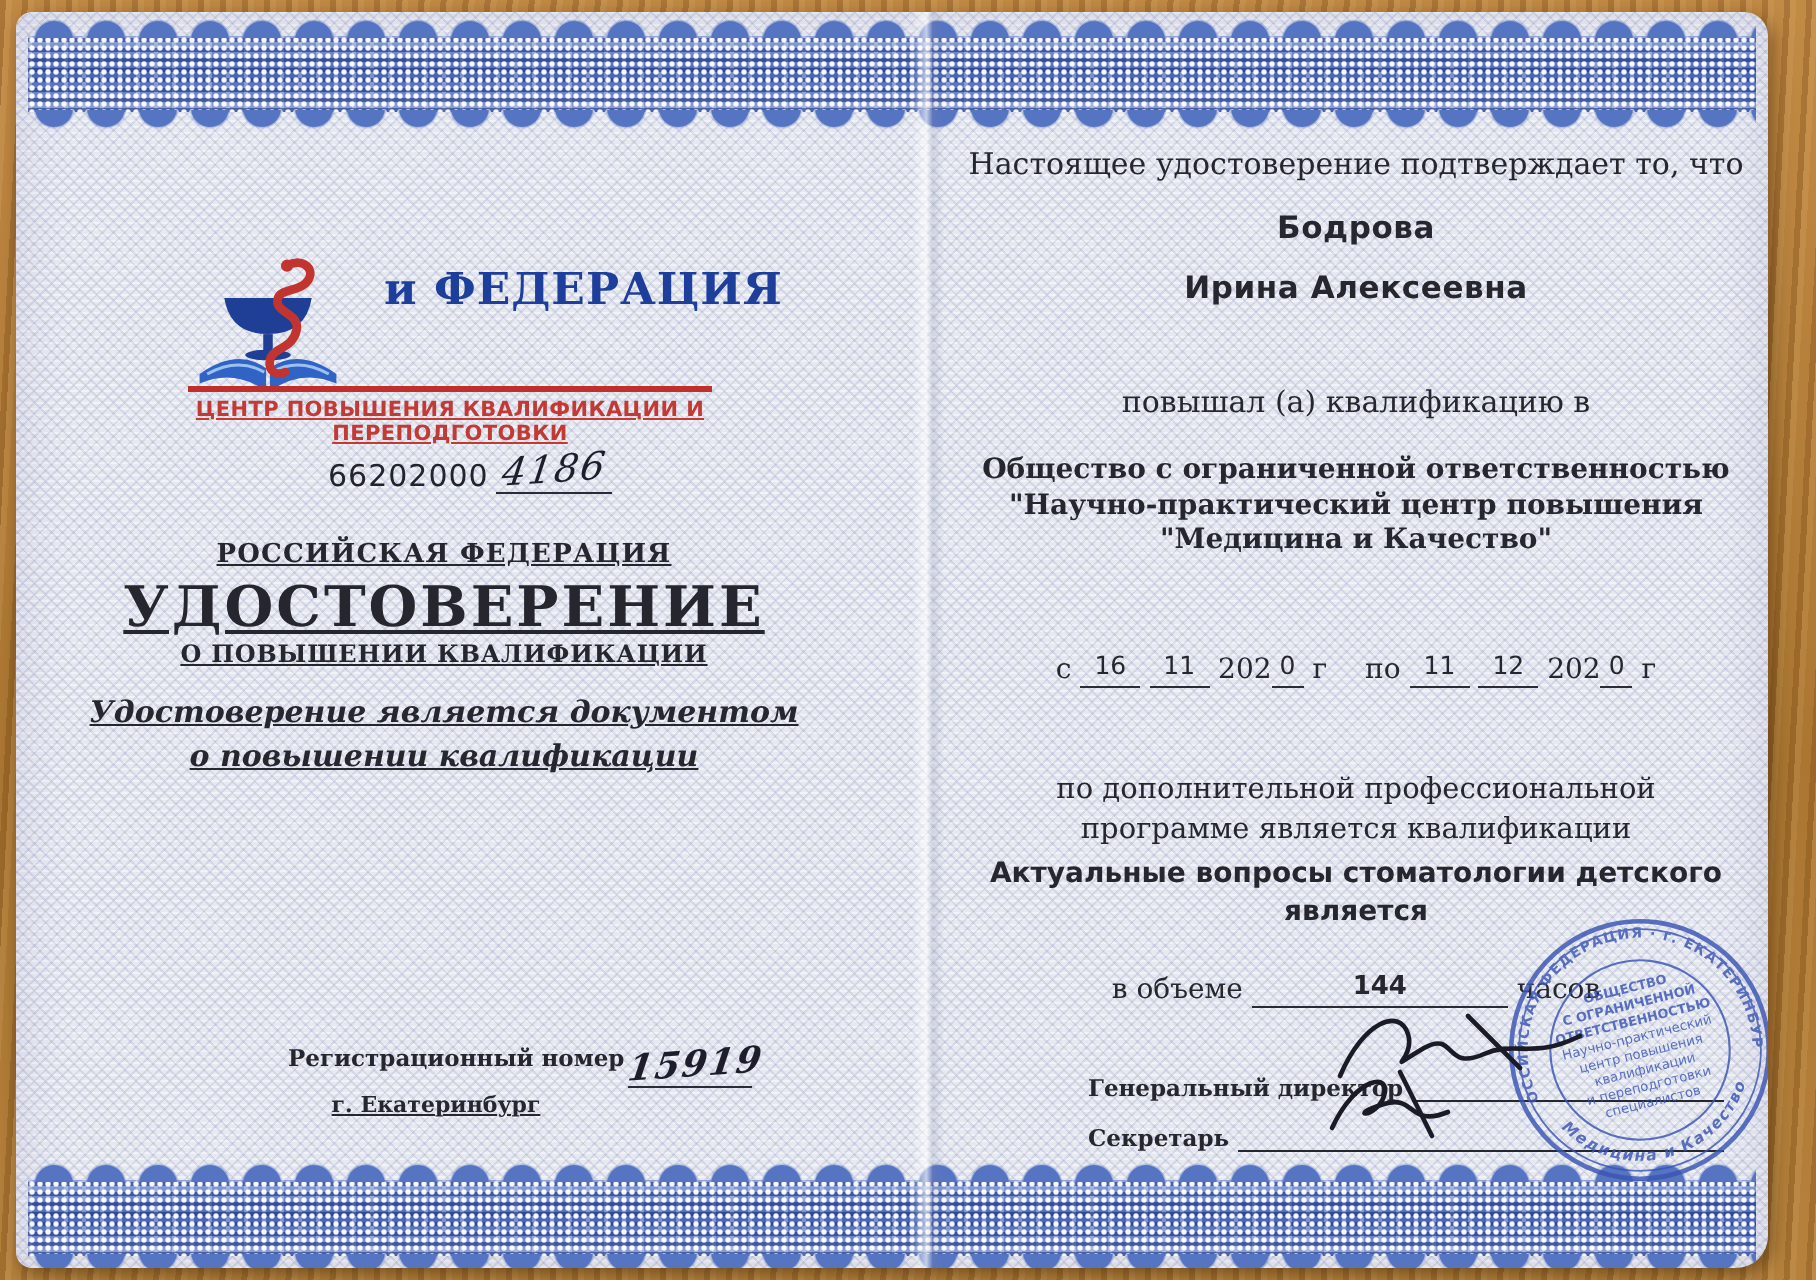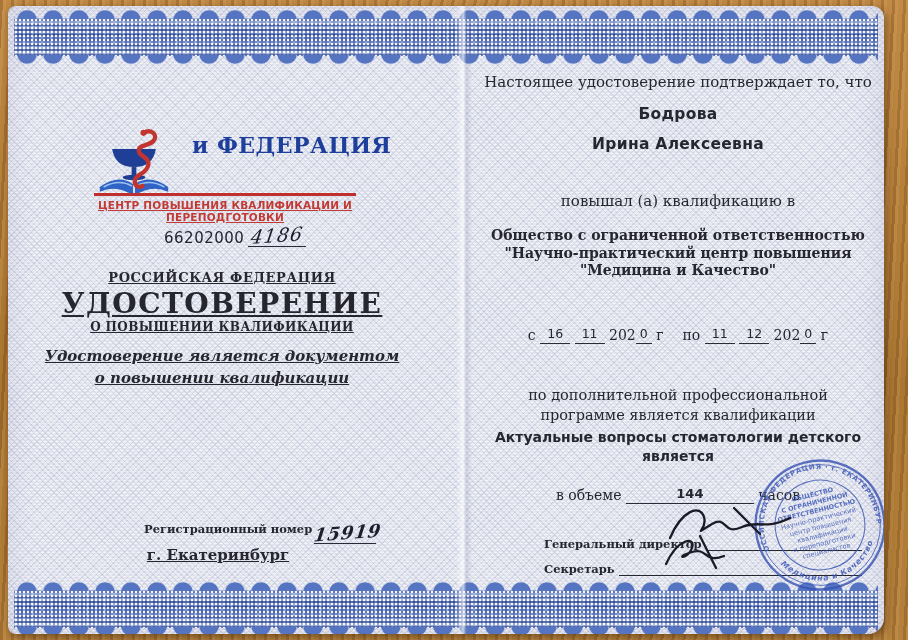--- a/index.html
+++ b/index.html
@@ -44,21 +44,21 @@
   .logo-rule{height:2.5px;background:#bf2f2c;}
   .logo-subtitle{font-size:10.5px;font-weight:bold;color:#c23a33;letter-spacing:.2px;font-family:"DejaVu Sans",sans-serif;}
   .blank-number{font-family:"DejaVu Sans",sans-serif;font-size:15px;letter-spacing:.5px;color:#23232e;display:flex;align-items:flex-end;}
   .uslot{display:inline-block;border-bottom:1.6px solid #2b2b38;text-align:center;vertical-align:baseline;}
   .hand{font-family:"DejaVu Serif",serif;font-style:italic;color:#1d1d2c;transform:rotate(-4deg) skewX(-12deg);display:inline-block;letter-spacing:1px;}
   .country{font-size:13px;font-weight:bold;letter-spacing:.6px;}
   .doc-title{font-size:28px;font-weight:bold;letter-spacing:1.5px;}
   .doc-subtitle{font-size:12px;font-weight:bold;letter-spacing:.4px;}
   .note{font-size:15px;font-style:italic;font-weight:bold;}
   .reg-row{display:flex;align-items:flex-start;font-size:11.5px;font-weight:bold;}
-  .city{font-size:15px;font-weight:bold;text-align:center;}
+  .city{font-size:11px;font-weight:bold;text-align:center;}
 
   
   .right-col{left:464px;top:0;width:412px;}
   .r-line{position:absolute;left:0;width:100%;text-align:center;}
   .confirm{font-size:15px;}
   .holder{font-family:"DejaVu Sans",sans-serif;font-weight:bold;font-size:15.5px;letter-spacing:.3px;}
   .action{font-size:15px;}
   .org{font-size:14px;font-weight:bold;line-height:17.5px;}
   .dateline{font-size:14px;}
   .dateline .num{font-family:"DejaVu Sans",sans-serif;font-size:12.5px;position:relative;top:-2px;}

